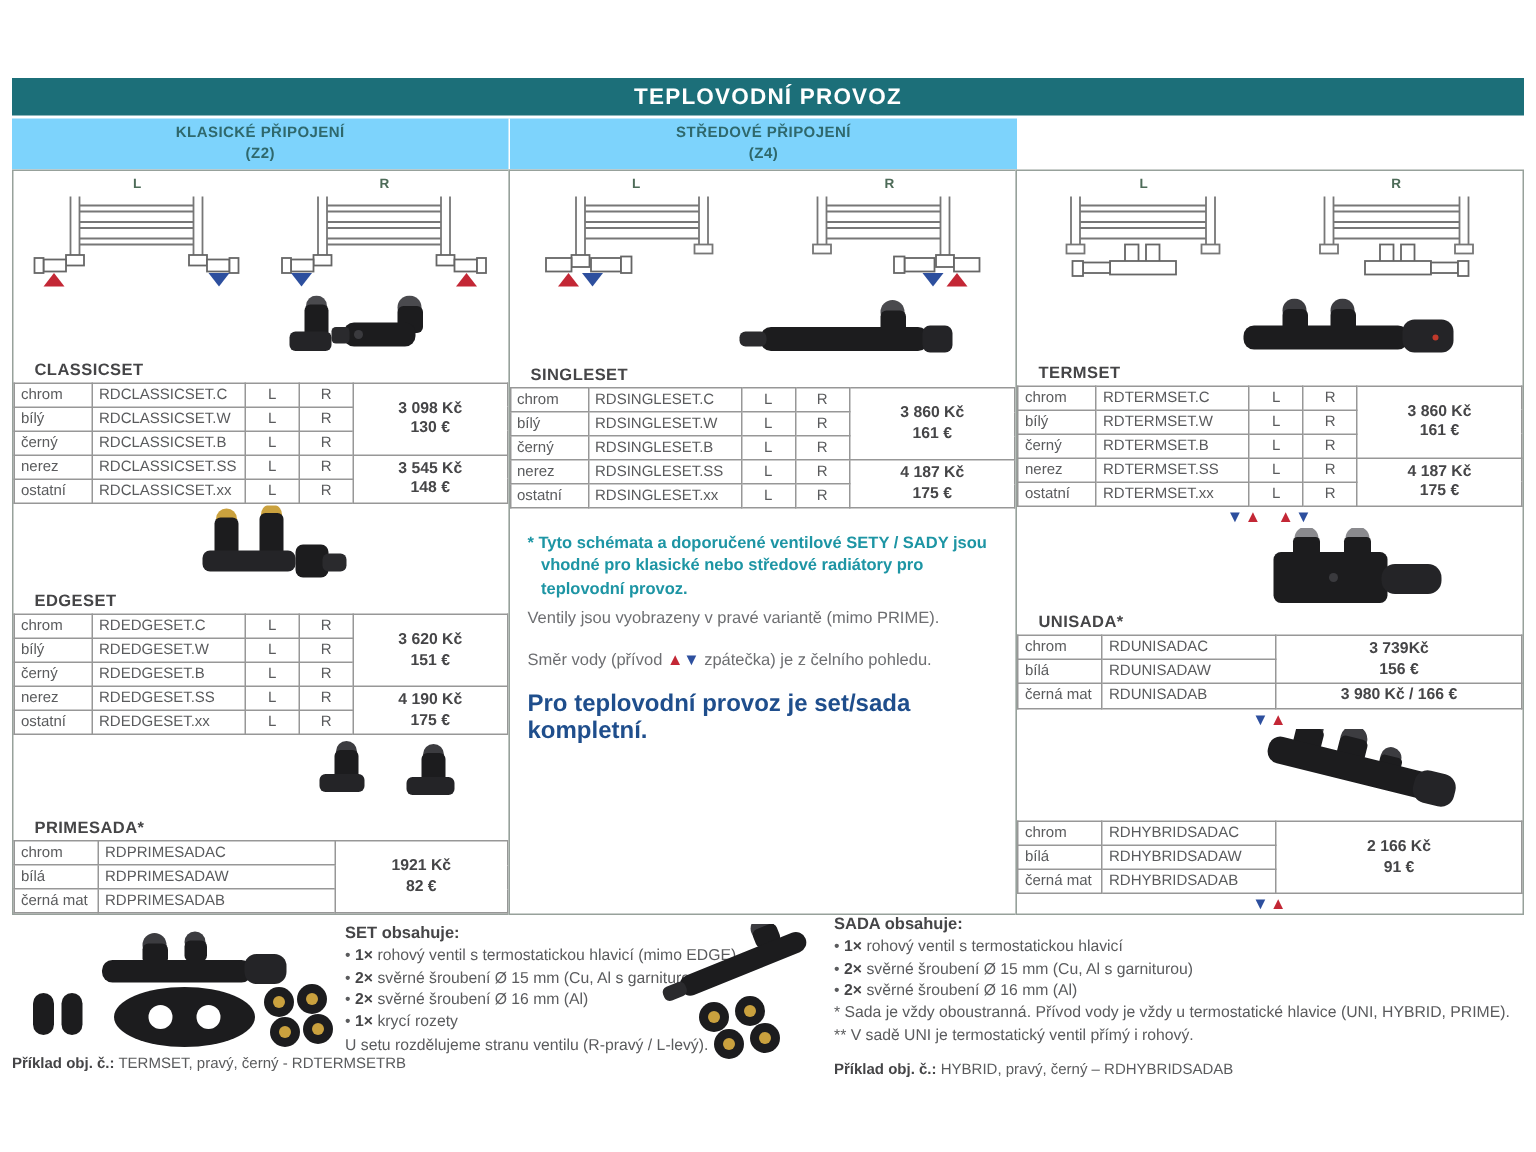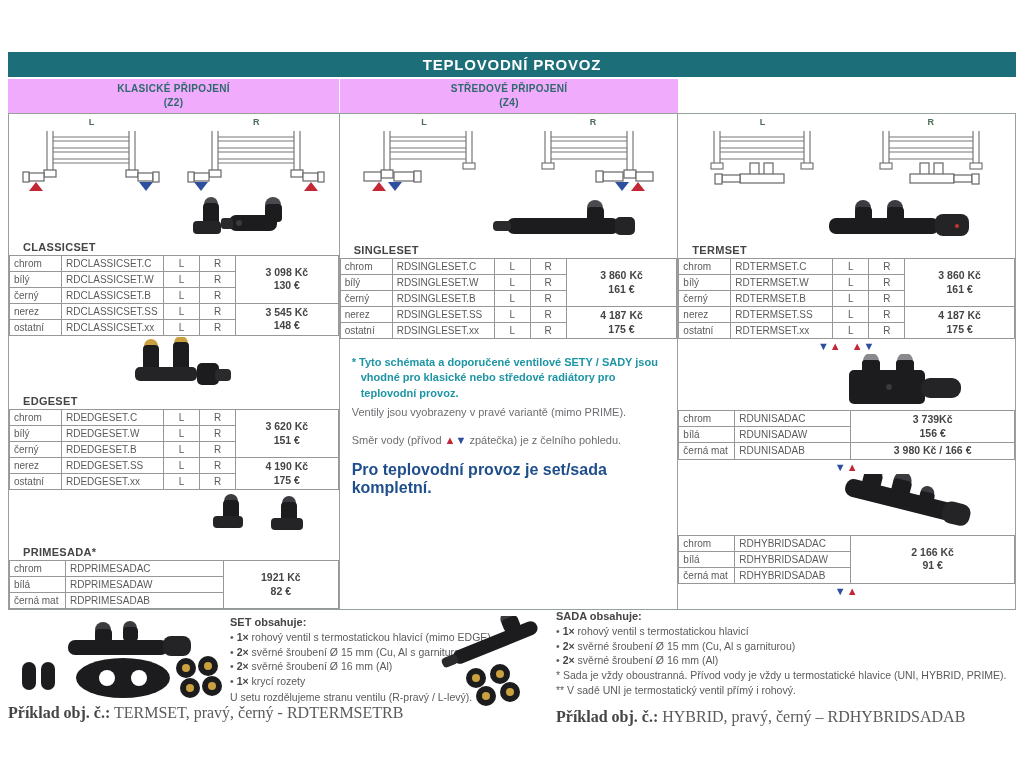--- a/index.html
+++ b/index.html
@@ -2,21 +2,21 @@
 <html><head>
 <meta charset="utf-8">
 <style>
   html,body{margin:0;padding:0;background:#fff;}
   body{width:1024px;height:768px;font-family:"Liberation Sans",sans-serif;-webkit-font-smoothing:antialiased;}
   .page{position:relative;width:1024px;height:768px;overflow:hidden;background:#fff;}
   .top-space{height:52px;}
   .title-bar{margin:0 8px;height:25px;line-height:25px;background:#1c6f79;color:#fff;
     font-size:15px;font-weight:bold;text-align:center;letter-spacing:.8px;}
   .col-headers{margin:2px 8px 0;display:flex;}
-  .col-header{background:#f0abfc;color:#2f686c;text-align:center;font-size:10px;font-weight:bold;
+  .col-header{background:#7dd3fc;color:#2f686c;text-align:center;font-size:10px;font-weight:bold;
     padding:3px 0 4px;line-height:1.35;letter-spacing:.3px;box-sizing:border-box;}
   .col-header.w1{width:332px;border-right:1px solid #fff;}
   .col-header.w2{width:338px;border-right:1px solid #fff;}
   .col-header.w3{width:338px;}
   .cols{margin:0 8px;display:flex;height:497px;}
   .col{border:1px solid #97a19b;box-sizing:border-box;background:#fff;display:flex;flex-direction:column;}
   .col+.col{margin-left:-1px;}
   .col.c1{width:332px;} .col.c2{width:340px;} .col.c3{width:339px;}
 
   .diagrams{display:flex;justify-content:space-around;padding-top:3px;height:82px;}
@@ -45,21 +45,21 @@
   .note-gray{color:#6d6e71;font-size:11px;line-height:1.35;margin:0 0 13px;}
   .note-blue{color:#1f4e8c;font-weight:bold;font-size:16px;margin:4px 0 0;}
 
   .bottom{position:relative;margin:0 8px;height:162px;}
   .contains-title{font-weight:bold;font-size:11px;color:#454547;margin-bottom:2px;}
   .bullet{font-size:10.5px;color:#5a5b5d;line-height:1.4;}
   .bullet .dot{color:#5a5b5d;margin-right:3px;}
   .bullet b{color:#454547;}
   .contains-footer{font-size:10.5px;color:#5a5b5d;margin-top:1px;line-height:1.4;}
   .sada-note{font-size:10.5px;color:#5a5b5d;line-height:1.4;}
-  .example{position:absolute;font-size:16px;color:#5a5b5d;font-family:Liberation Serif, serif;}
+  .example{position:absolute;font-size:10px;color:#5a5b5d;}
   .example b{color:#454547;}
   .set-contains{position:absolute;left:222px;top:6px;width:318px;}
   .sada-contains{position:absolute;left:548px;top:0;width:472px;}
   .set-photo{position:absolute;left:0;top:8px;}
   .sada-photo{position:absolute;left:430px;top:6px;}
   .ex-left{left:0;top:94px;}
   .ex-right{left:548px;top:98px;}
 </style>
 </head>
 <body>
@@ -515,20 +515,21 @@
           <circle cx="40" cy="7" r="8" fill="#8a8a8e"></circle>
             <rect x="31" y="6" width="18" height="14" rx="3" fill="#1c1c1e"></rect>
           <circle cx="74" cy="7" r="8" fill="#8a8a8e"></circle>
             <rect x="65" y="6" width="18" height="14" rx="3" fill="#1c1c1e"></rect>
           <rect x="18" y="16" width="76" height="34" rx="5" fill="#1c1c1e"></rect>
           <rect x="90" y="24" width="40" height="20" rx="9" fill="#242427"></rect>
           <circle cx="58" cy="33" r="3" fill="#3a3a3e"></circle>
         </svg>
       </div>
 
+      <div class="set-label">UNISADA*</div>
       <table class="ptable">
         <colgroup>
             <col style="width:56px">
             <col style="width:116px">
             <col>
           </colgroup>
         <tbody>
             <tr>
           <td>chrom</td>
           <td>RDUNISADAC</td>

